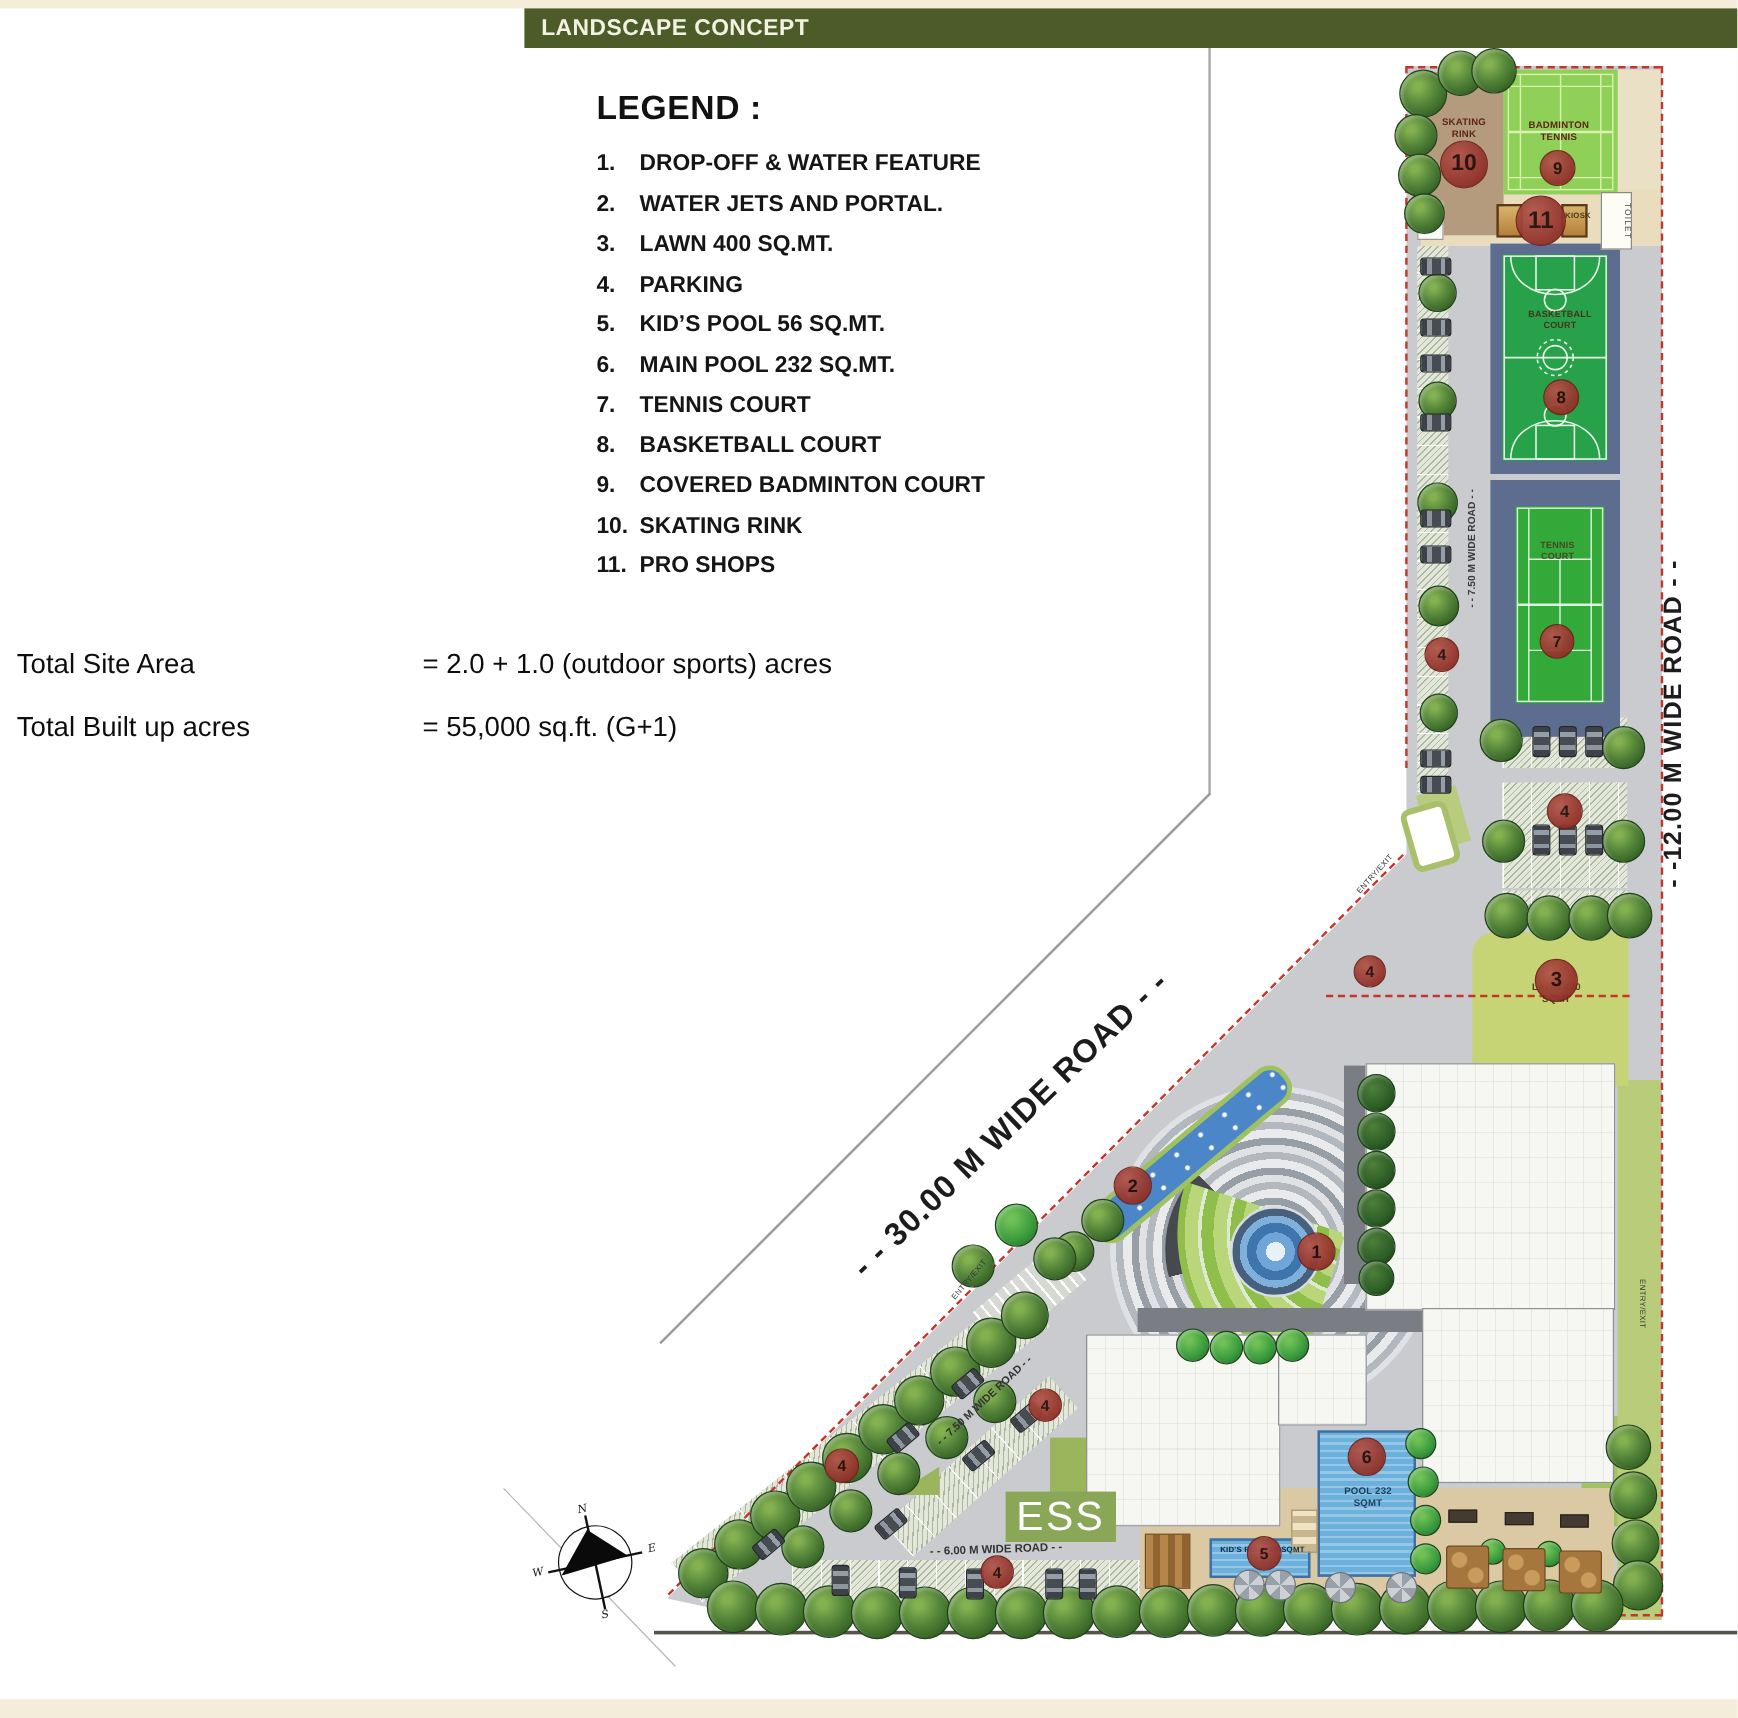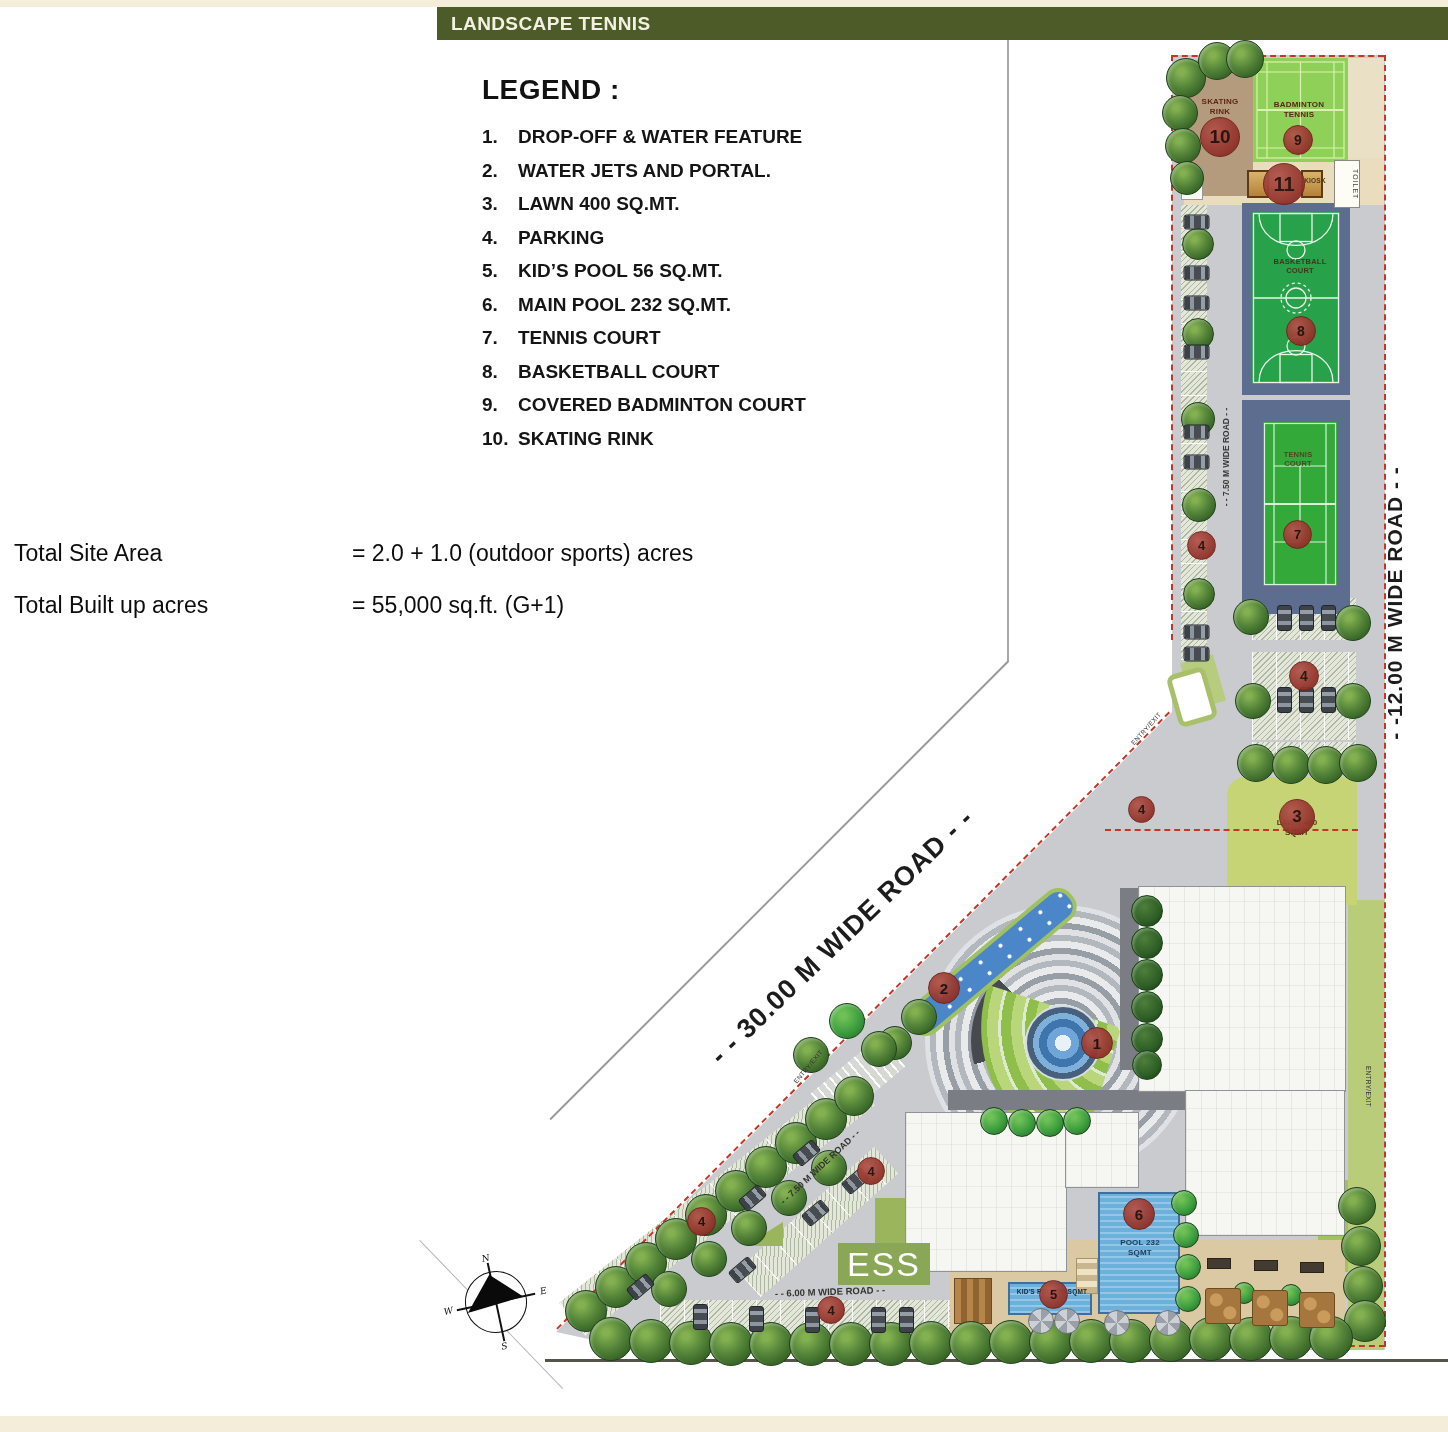--- a/index.html
+++ b/index.html
@@ -3,21 +3,21 @@
 <meta charset="utf-8">
 <style>
   html,body{margin:0;padding:0;background:#fff;font-family:"Liberation Sans",sans-serif}
   .page{position:relative;width:1448px;height:1432px;background:#fff;overflow:hidden}
   .abs{position:absolute}
   .topstrip{position:absolute;left:0;top:0;width:1448px;height:7px;background:#f4edda;z-index:2}
   .botstrip{position:absolute;left:0;top:1416px;width:1448px;height:16px;background:#f4edda;z-index:2}
   .bar{position:absolute;background:#4c5b27;color:#f2f1e2;font-weight:bold;box-sizing:border-box;z-index:60}
   .bar.top{left:437px;top:7px;width:1011px;height:33px;font-size:19px;line-height:33px;padding-left:14px;letter-spacing:.4px}
   .bar.bottom{left:420px;top:1372px;width:1028px;height:44px;font-size:30px;line-height:44px;padding-left:22px;letter-spacing:.5px}
-  .legend{position:absolute;left:482px;top:74px;width:470px;z-index:6}
+  .legend{position:absolute;left:497px;top:74px;width:470px;z-index:6}
   .legend h2{margin:0 0 20px;font-size:28px;letter-spacing:.5px;color:#121212}
   .lrow{display:flex;font-weight:bold;font-size:19px;color:#151515;margin-bottom:11.5px}
   .lnum{width:36px;flex:0 0 36px}
   .summary{position:absolute;left:14px;top:540px;font-size:23px;font-weight:400;color:#0d0d0d;z-index:6}
   .srow{height:52px;white-space:nowrap}
   .slabel{display:inline-block;width:338px}
   .plan{position:absolute;left:0;top:0;width:1448px;height:1432px;z-index:5}
   .siteshape{position:absolute;left:556px;top:55px;width:829px;height:1295px;background:#c9cbce;
     clip-path:polygon(616px 0px,829px 0px,829px 1295px,84px 1295px,0px 1277px,616px 657px);z-index:5}
   .hatch{background-color:#e3e7da;background-image:repeating-linear-gradient(135deg,rgba(86,104,66,.38) 0 1px,rgba(0,0,0,0) 1px 4px);z-index:8}
@@ -46,21 +46,21 @@
   .c-line.h{left:4px;top:43px;width:80px;height:1.5px}
   .c-tri{position:absolute;left:13px;top:13px;width:60px;height:60px;clip-path:polygon(50% 5%,2% 60%,98% 52%);background:#0a0a0a}
   .c-label{position:absolute;font-family:"DejaVu Serif",serif;font-size:9px;color:#111;font-style:italic}
 </style>
 </head>
 <body>
 
 <div class="page">
   <div class="topstrip"></div>
   <header class="bar top">
-    <span>LANDSCAPE TENNIS</span>
+    <span>LANDSCAPE CONCEPT</span>
   </header>
 
   <section class="legend">
     <h2>LEGEND :</h2>
     <div>
         <div class="lrow">
           <span class="lnum">1.</span>
           <span class="ltext">DROP-OFF &amp; WATER FEATURE</span>
         </div>
         <div class="lrow">
@@ -91,20 +91,24 @@
           <span class="lnum">8.</span>
           <span class="ltext">BASKETBALL COURT</span>
         </div>
         <div class="lrow">
           <span class="lnum">9.</span>
           <span class="ltext">COVERED BADMINTON COURT</span>
         </div>
         <div class="lrow">
           <span class="lnum">10.</span>
           <span class="ltext">SKATING RINK</span>
+        </div>
+        <div class="lrow">
+          <span class="lnum">11.</span>
+          <span class="ltext">PRO SHOPS</span>
         </div>
       </div>
   </section>
 
   <section class="summary">
     <div class="srow">
       <span class="slabel">Total Site Area</span><span>= 2.0 + 1.0 (outdoor sports) acres</span>
     </div>
     <div class="srow">
       <span class="slabel">Total Built up acres</span><span>= 55,000 sq.ft. (G+1)</span>

